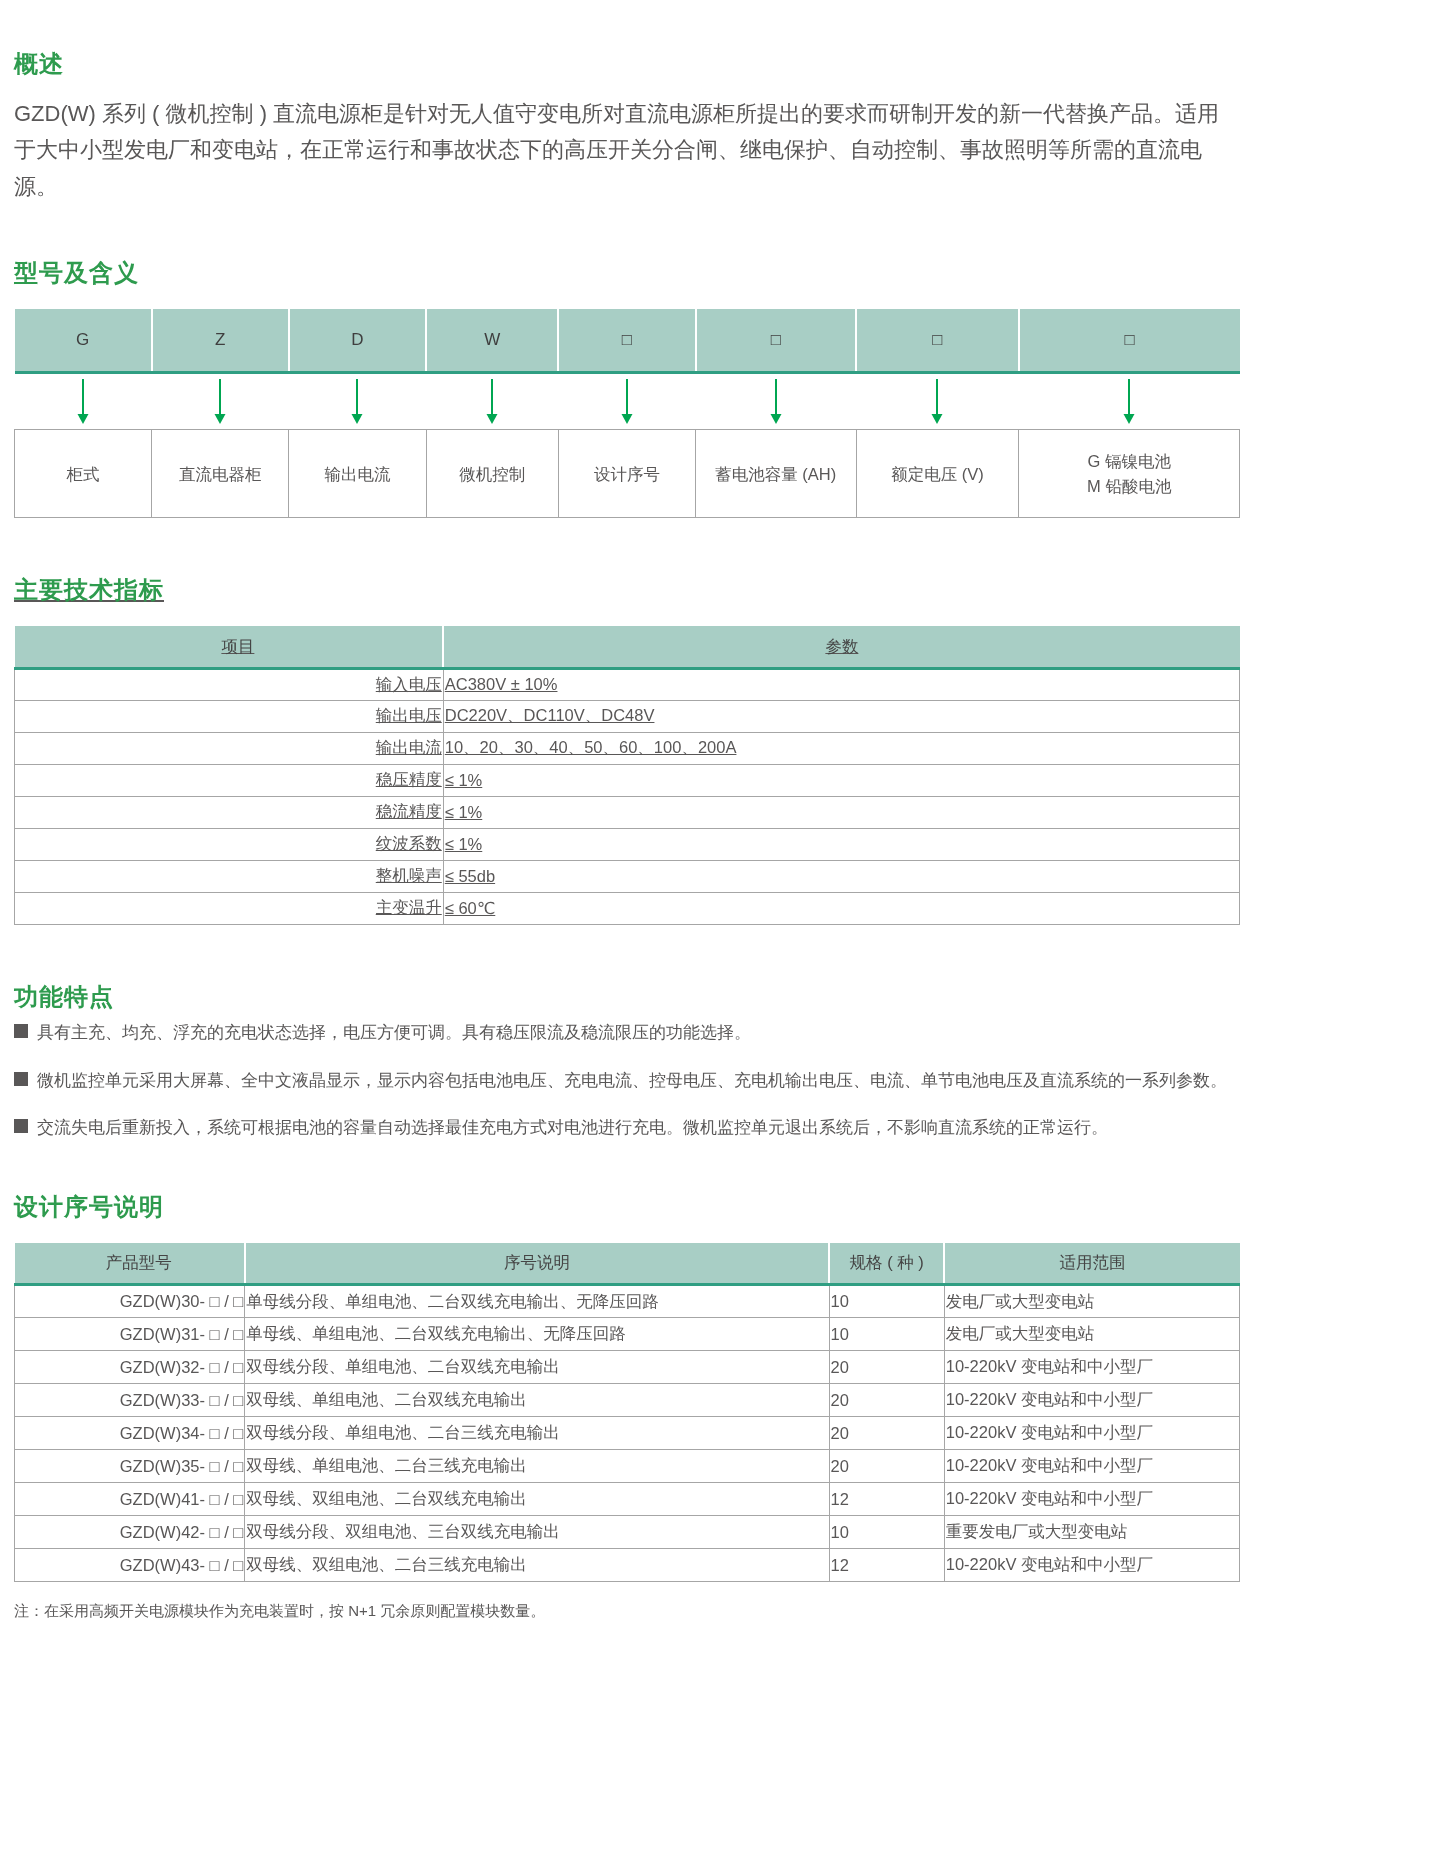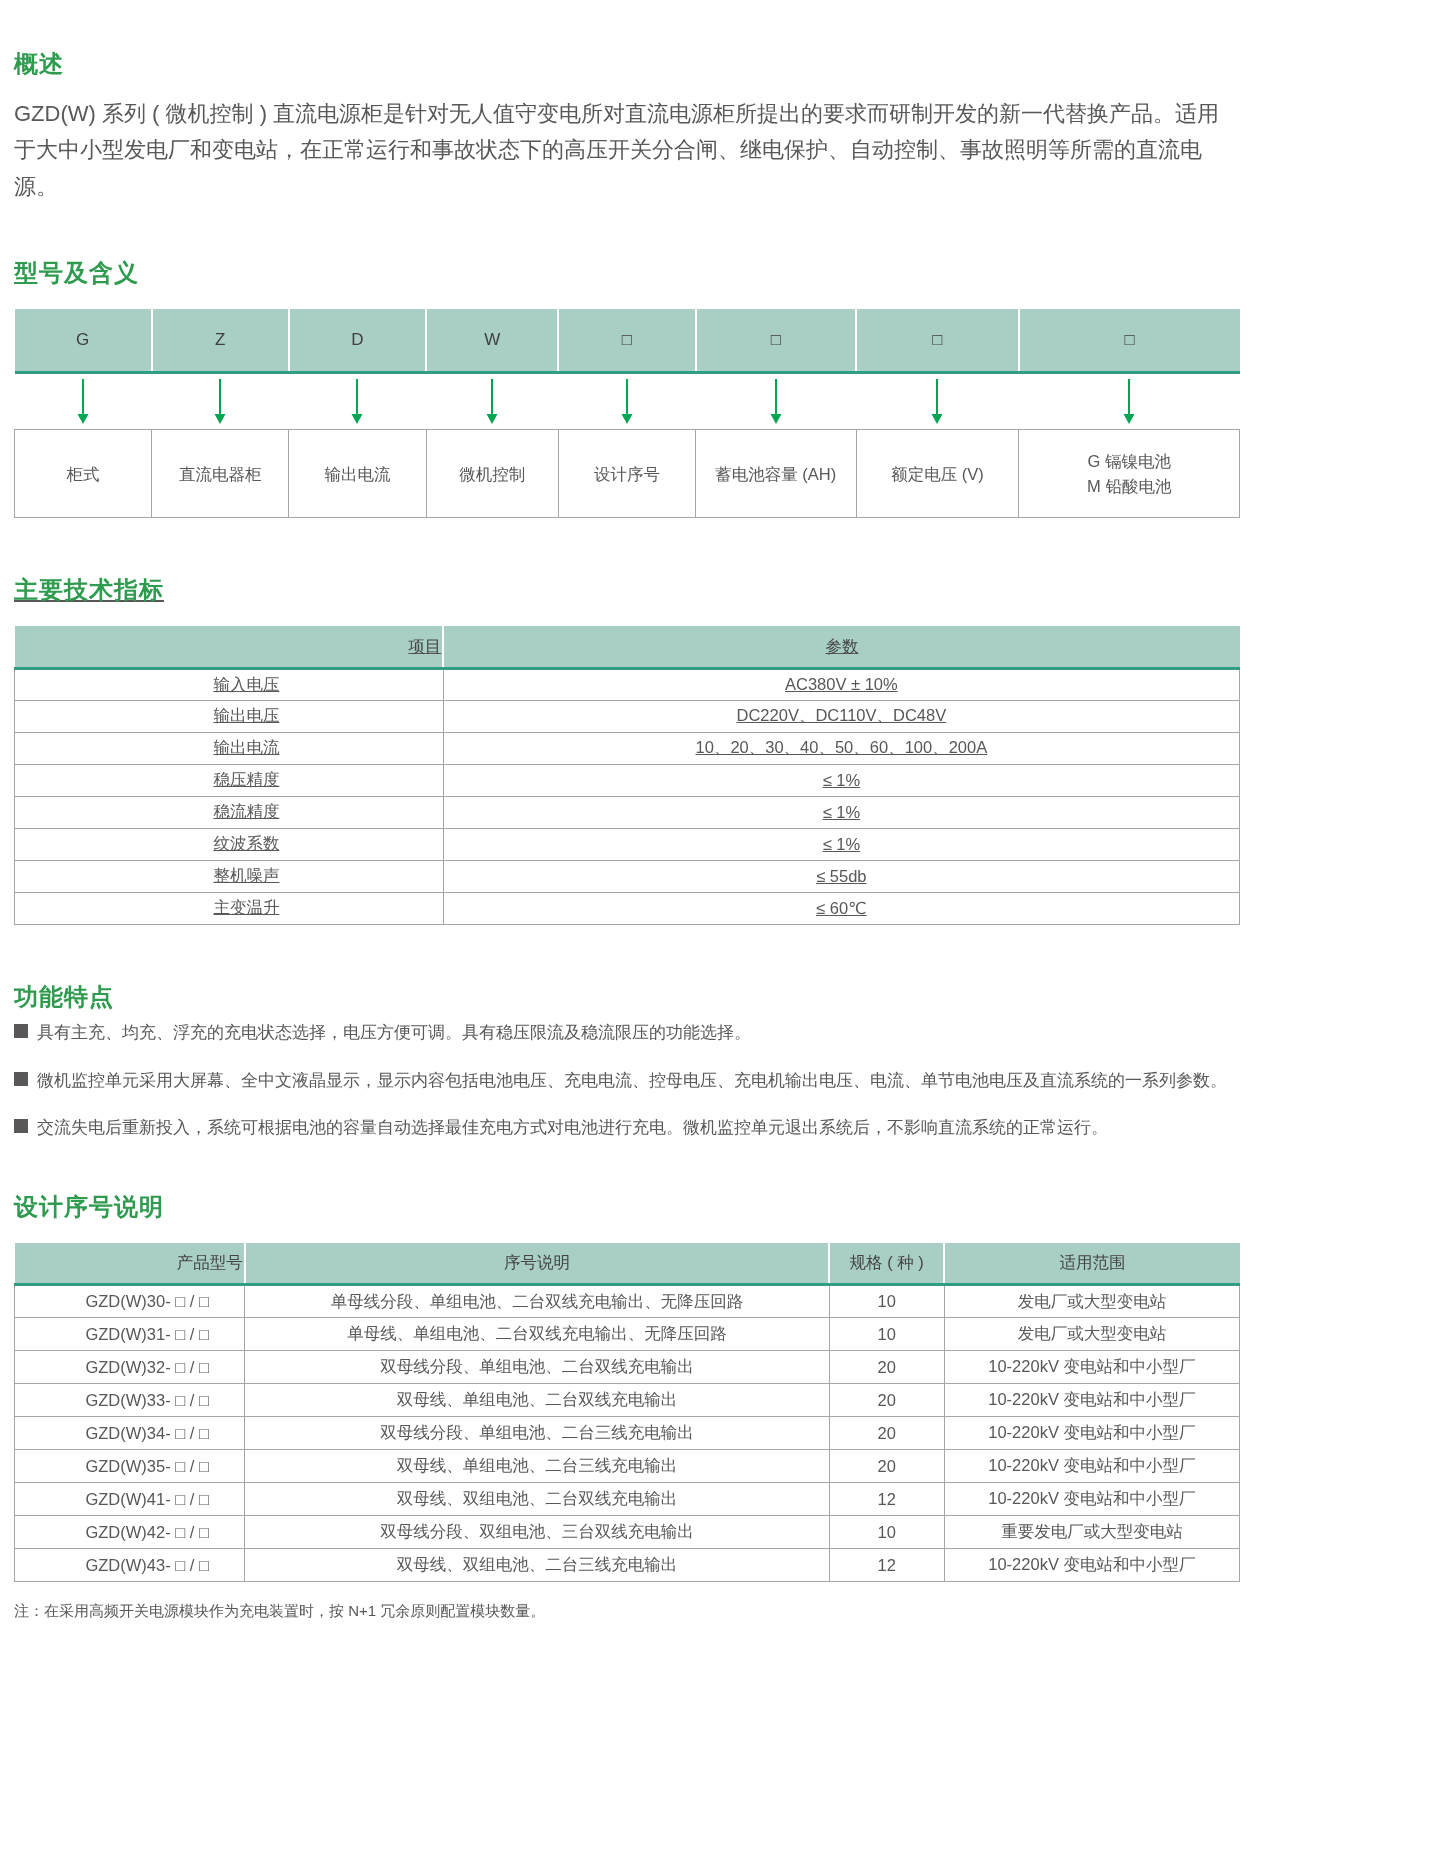--- a/index.html
+++ b/index.html
@@ -65,32 +65,31 @@
     background: #a8cec5;
     height: 42px;
     color: #454545;
     font-size: 16.5px;
     text-align: center;
     vertical-align: middle;
     border-right: 2px solid #ffffff;
     border-bottom: 3px solid #2f9e82;
   }
   .hdr td:last-child { border-right: none; }
-  .hdr td.left { text-align: right; padding-left: 20px; }
+  .hdr td.left { text-align: center; padding-left: 20px; }
 
   .spec-table tbody td, .design-table tbody td {
     border: 1px solid #a6a6a6;
     font-size: 16.5px;
     color: #595757;
-    text-align: center;
     vertical-align: middle;
   }
   .spec-table tbody td { height: 32px; }
   .design-table tbody td { height: 33px; }
-  .spec-table tbody td.left, .design-table tbody td.left { text-align: center; padding-left: 36px; }
+  .spec-table tbody td.left, .design-table tbody td.left { text-align: right; padding-left: 36px; }
 
   
   .features-list { margin-top: 8px; }
   .feature { display: flex; align-items: flex-start; margin-bottom: 23px; font-size: 17px; line-height: 1.45; }
   .sq {
     flex: 0 0 auto;
     width: 14px; height: 14px;
     background: #595757;
     margin: 3px 9px 0 0;
     display: inline-block;

